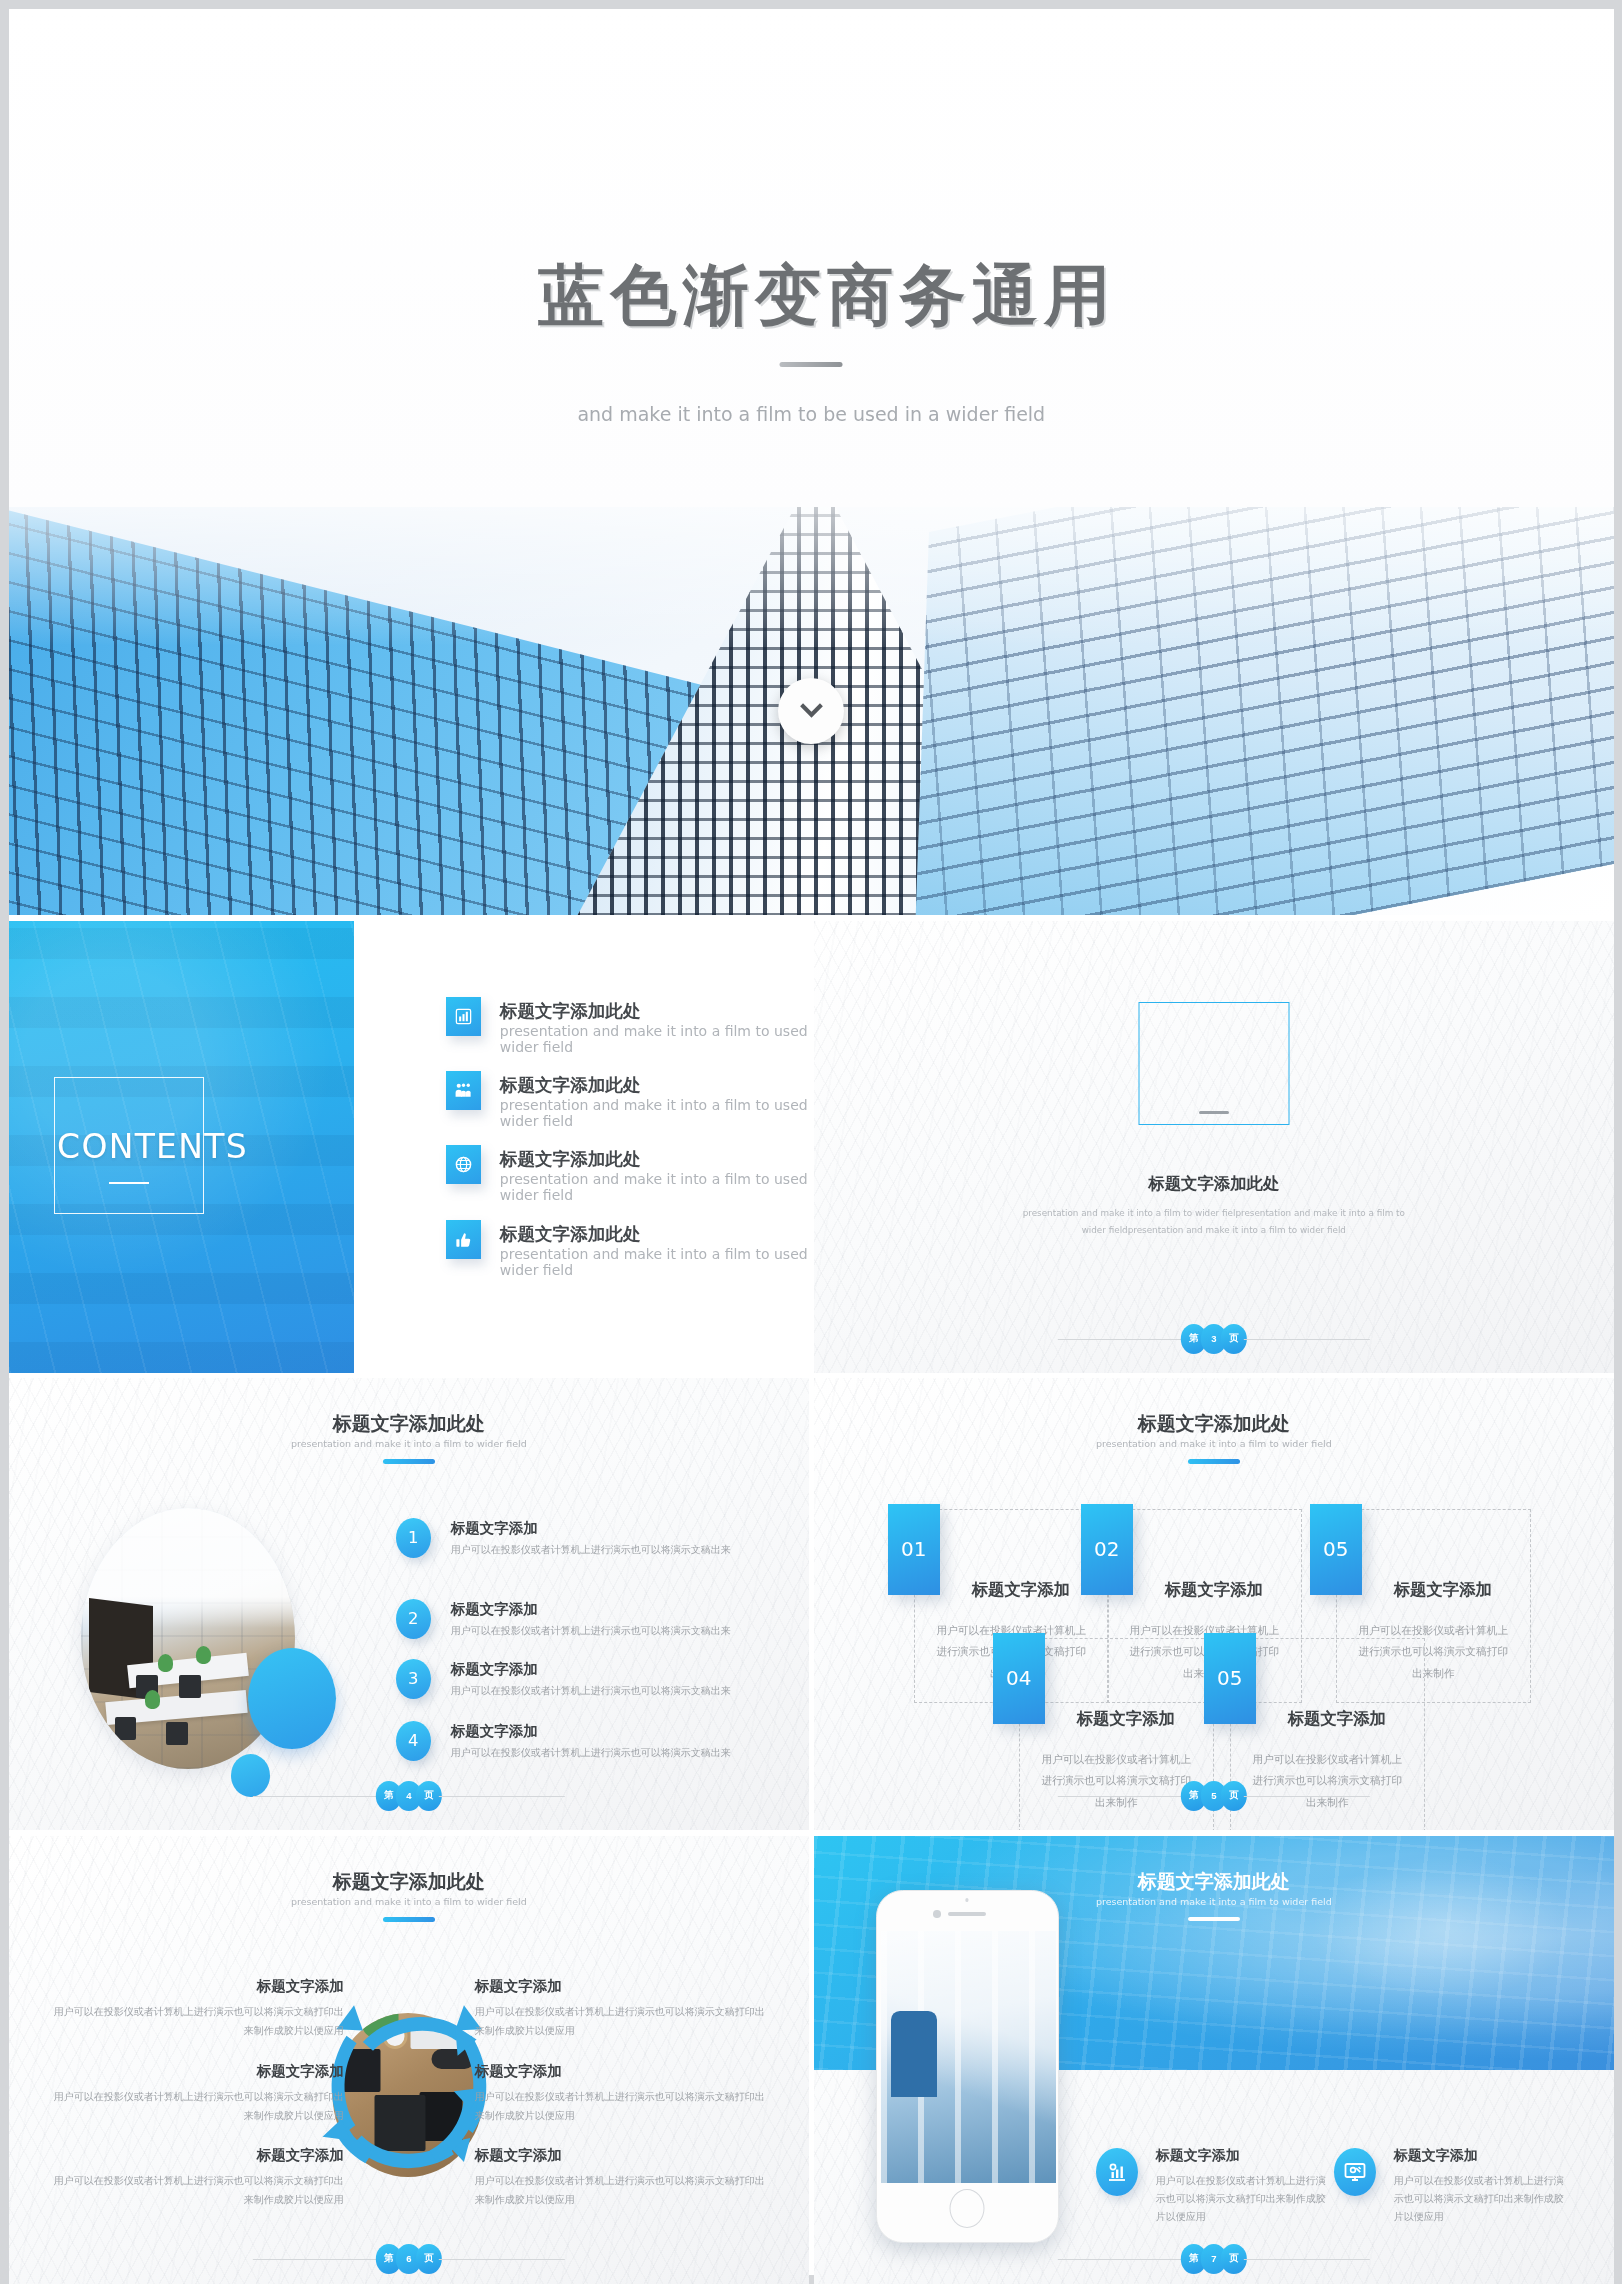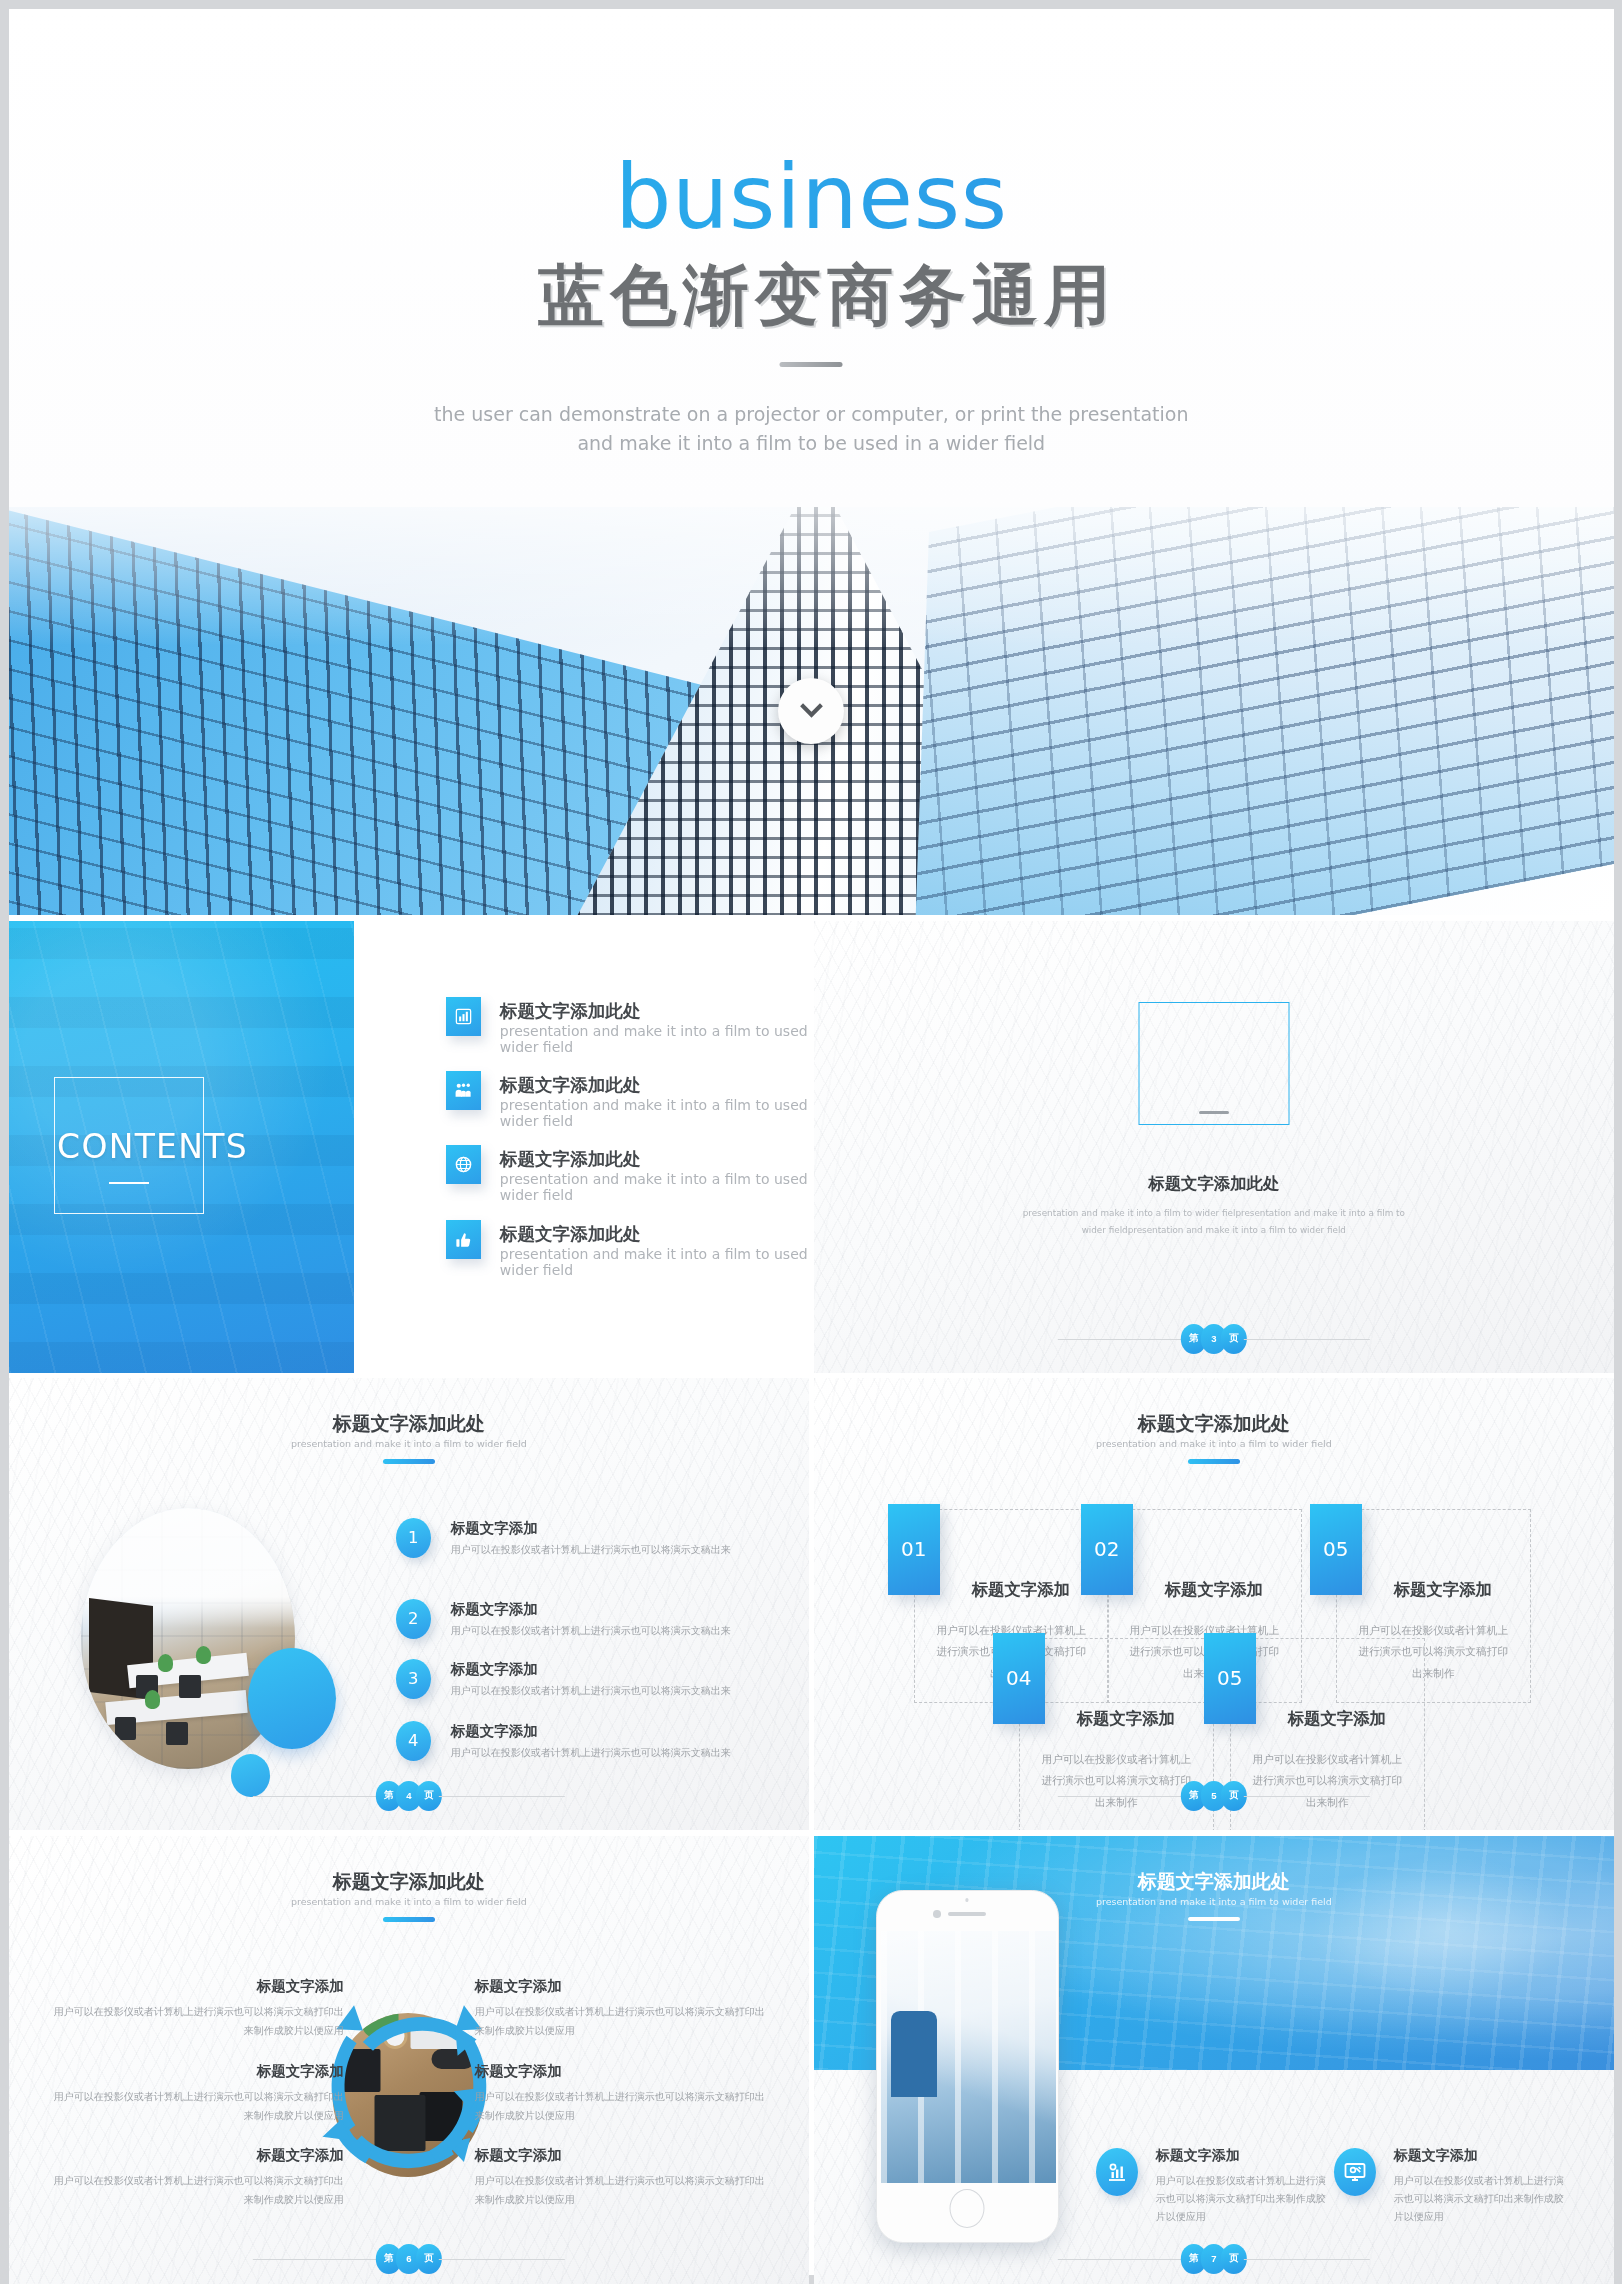--- a/index.html
+++ b/index.html
@@ -295,25 +295,23 @@
   .s7-d { position:absolute; left:60px; top:25px; width:176px; font-size:10px;
      line-height:1.8; color:#9da1a6; }
 </style>
 </head>
 <body>
 
 <div id="sheet">
 
   <section class="slide" id="s1">
     <div class="cover-top">
-      <div class="biz-word">business</div>
       <h1 class="cn-title">蓝色渐变商务通用</h1>
       <div class="title-rule"></div>
       <div class="cover-sub">
-        <div>the user can demonstrate on a projector or computer, or print the presentation</div>
         <div>and make it into a film to be used in a wider field</div>
       </div>
     </div>
 
     <div class="hero">
       <div class="sky"></div>
       <div class="tower grid-a" id="tLeft"></div>
       <div class="tower grid-b" id="tSpire"></div>
       <div class="tower grid-c" id="tRight"></div>
       <div class="hero-fade"></div>

